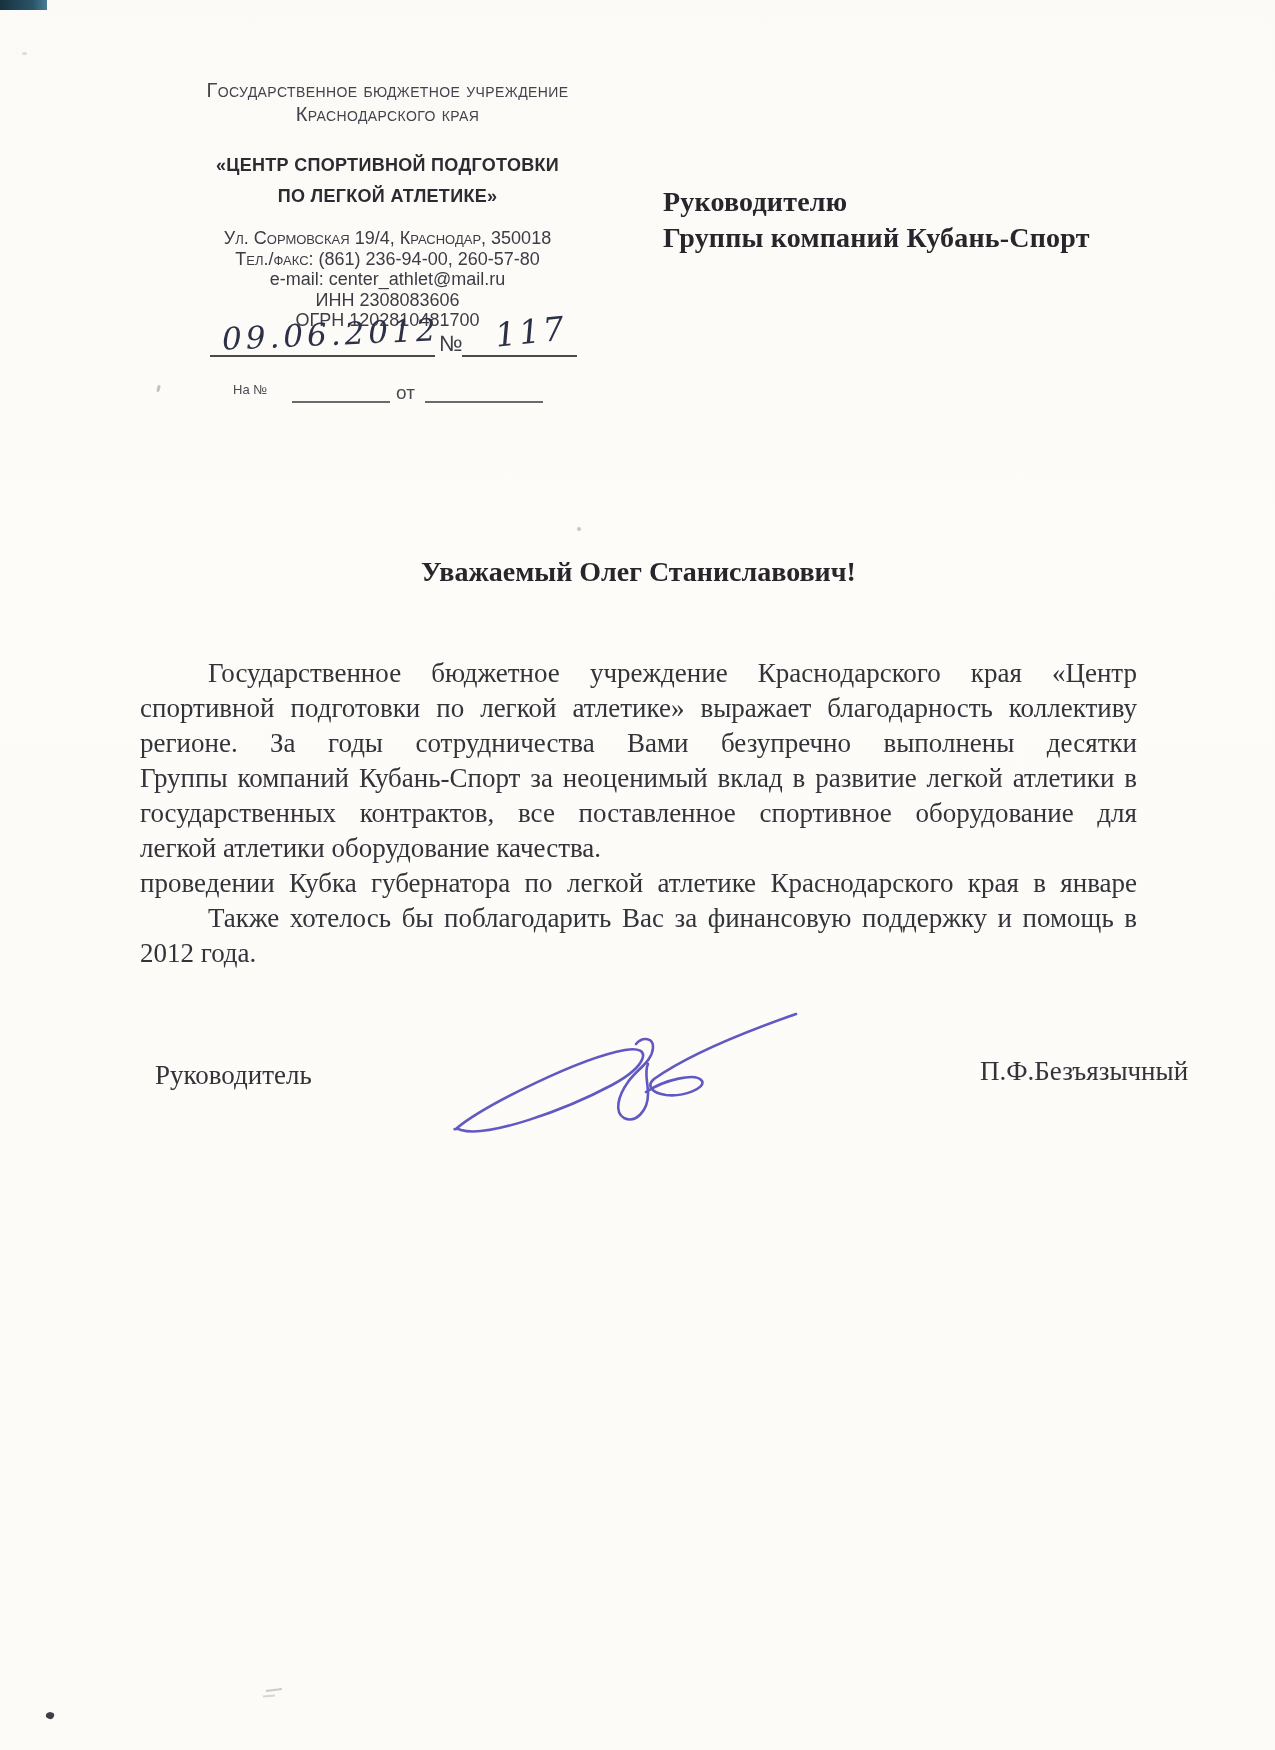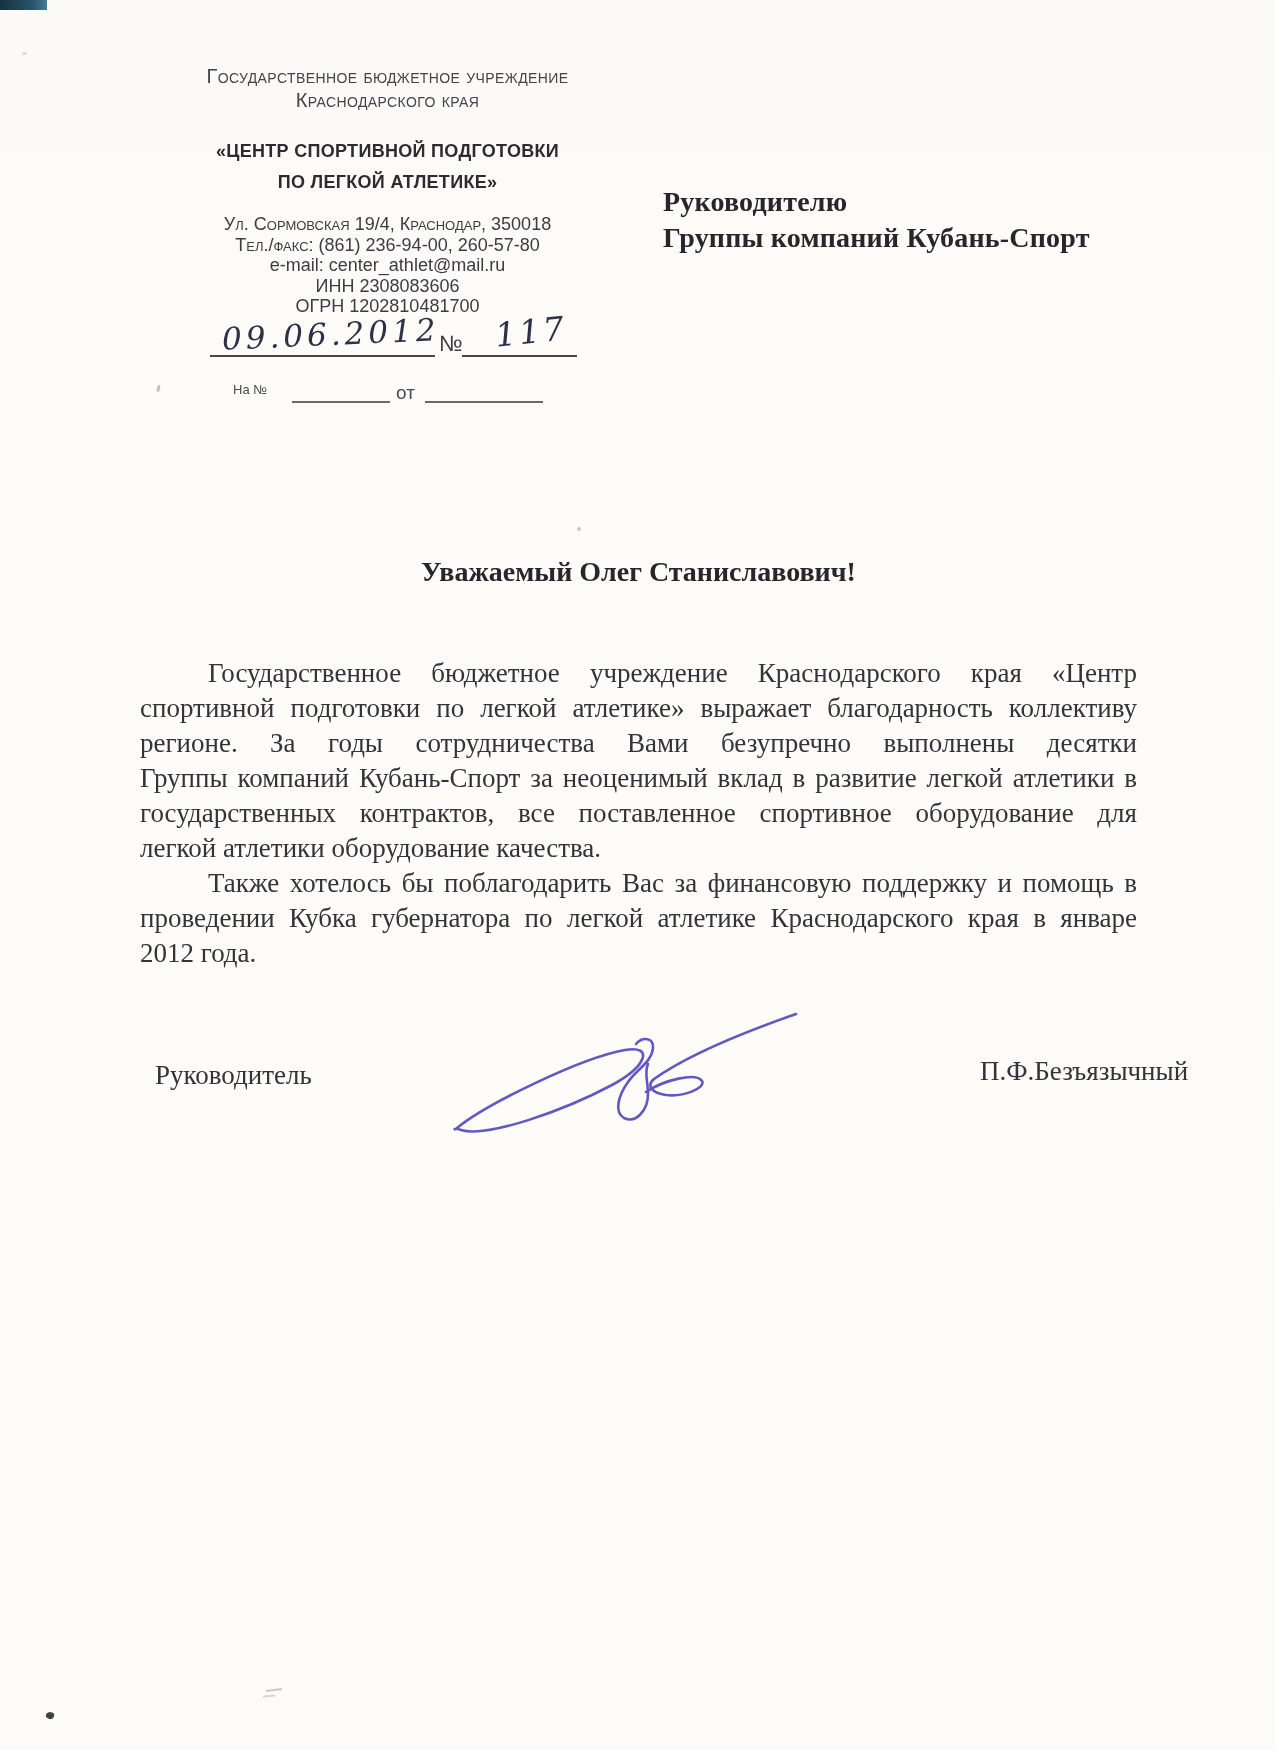--- a/index.html
+++ b/index.html
@@ -23,21 +23,21 @@
     transform:rotate(20deg);
   }
   .dash-b1{position:absolute;left:266px;top:1689px;width:16px;height:2px;background:#c9cacc;transform:rotate(-8deg);}
   .dash-b2{position:absolute;left:263px;top:1695px;width:12px;height:2px;background:#d4d5d7;transform:rotate(-5deg);}
   .tick-1{position:absolute;left:157px;top:385px;width:3px;height:7px;background:#c2c3c8;border-radius:2px;transform:rotate(14deg);}
   .dot-1{position:absolute;left:577px;top:527px;width:4px;height:4px;background:#c6c7cb;border-radius:50%;}
   .dot-2{position:absolute;left:22px;top:52px;width:5px;height:3px;background:#d8dadc;border-radius:50%;}
 
   
   .letterhead{
-    position:absolute;left:135px;top:64px;width:505px;
+    position:absolute;left:135px;top:78px;width:505px;
     text-align:center;
     font-family:"Liberation Sans", sans-serif;
   }
   .lh-top{
     font-size:20px;line-height:24px;
     font-variant:small-caps;
     color:#43434c;letter-spacing:.4px;
   }
   .lh-top.last{margin-bottom:24px;}
   .lh-org{
@@ -166,22 +166,22 @@
 
   <div class="salutation">Уважаемый Олег Станиславович!</div>
 
   <div class="body-text">
     <div class="jline indent">Государственное бюджетное учреждение Краснодарского края «Центр</div>
     <div class="jline">спортивной подготовки по легкой атлетике» выражает благодарность коллективу</div>
     <div class="jline">регионе. За годы сотрудничества Вами безупречно выполнены десятки</div>
     <div class="jline">Группы компаний Кубань-Спорт за неоценимый вклад в развитие легкой атлетики в</div>
     <div class="jline">государственных контрактов, все поставленное спортивное оборудование для</div>
     <div class="jline-end">легкой атлетики оборудование качества.</div>
+    <div class="jline">проведении Кубка губернатора по легкой атлетике Краснодарского края в январе</div>
     <div class="jline indent">Также хотелось бы поблагодарить Вас за финансовую поддержку и помощь в</div>
-    <div class="jline">проведении Кубка губернатора по легкой атлетике Краснодарского края в январе</div>
     <div class="jline-end">2012 года.</div>
   </div>
 
   <div class="sig-title">Руководитель</div>
 
   <svg class="sig-svg" width="370" height="150" viewBox="0 0 370 150">
     <g fill="none" stroke-width="2.6" stroke-linecap="round" stroke-linejoin="round" opacity="0.95">
       <path d="M 17,128 C 45,105 140,58 185,50 C 214,45 207,66 172,85 C 125,110 48,138 21,130 C 14,127 13,131 17,128" stroke="#5a50bf"></path>
       <path d="M 196,44 C 203,36 214,38 213,48 C 212,62 196,70 188,82 C 178,96 174,112 184,118 C 196,124 208,110 208,94 C 208,82 204,72 208,64" stroke="#5a50bf"></path>
       <path d="M 206,92 C 224,80 256,72 262,81 C 266,88 244,97 226,95 C 212,93 206,86 214,79 C 252,52 310,30 356,14" stroke="#5a50bf"></path>

